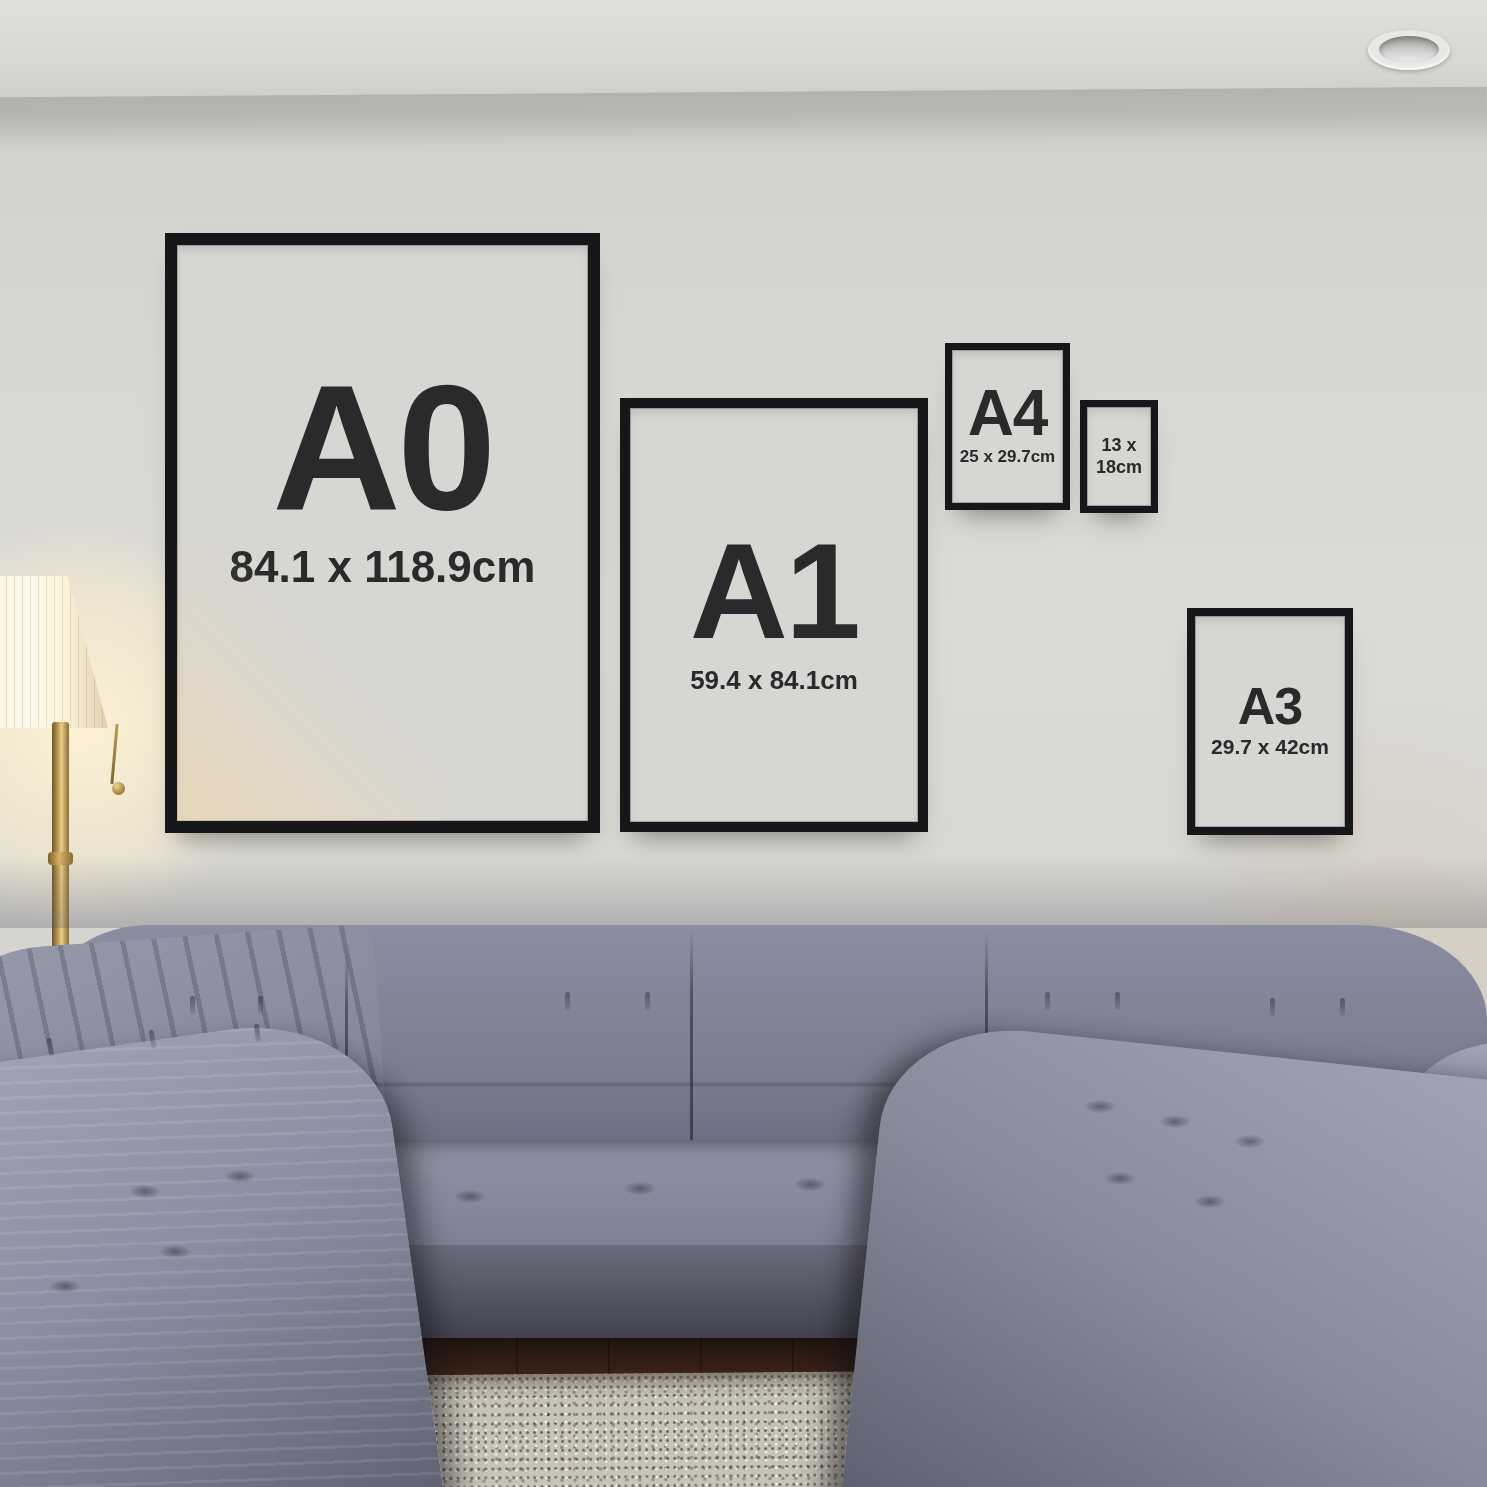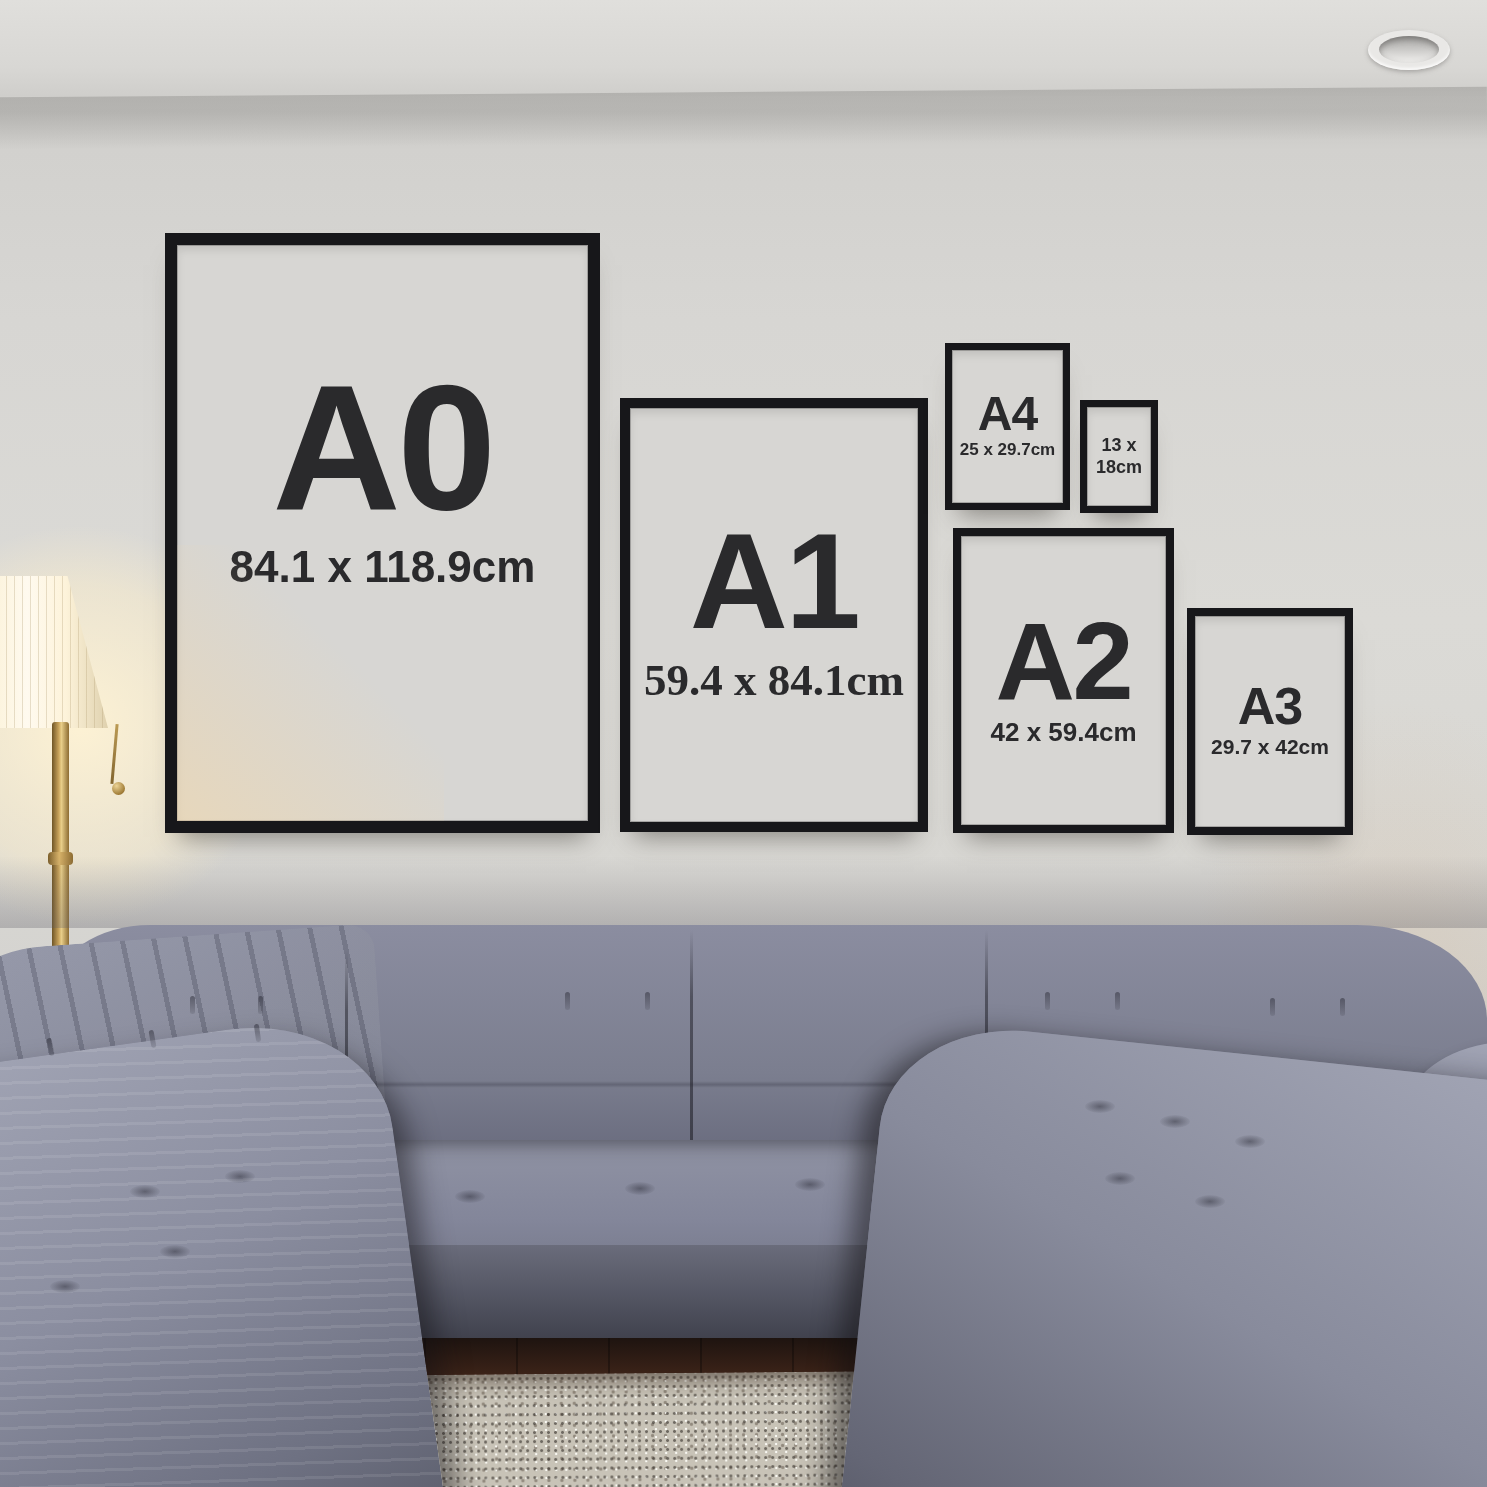--- a/index.html
+++ b/index.html
@@ -51,23 +51,23 @@
   .size-label{font-weight:bold;color:var(--text-black,#2a2a2c);line-height:0.8;letter-spacing:-0.02em;}
   .size-dims{font-weight:bold;color:var(--text-black,#2a2a2c);line-height:1;white-space:nowrap;}
   .frame-a0{left:165px;top:233px;width:435px;height:600px;padding:12px;}
   .frame-a0 .poster-text{transform:translateY(-50px);text-align:right;}
   .frame-a0 .size-label{font-size:178px;}
   .frame-a0 .size-dims{font-size:44px;margin-top:26px;}
   .frame-a0 .poster::after{content:'';position:absolute;left:0;bottom:0;width:65%;height:48%;
     background:linear-gradient(45deg,rgba(244,216,168,0.55),rgba(244,216,168,0) 62%);}
   .frame-a1{left:620px;top:398px;width:308px;height:434px;padding:10px;}
   .frame-a1 .size-label{font-size:136px;}
-  .frame-a1 .size-dims{font-size:45px;margin-top:22px;font-family:Liberation Serif, serif;}
+  .frame-a1 .size-dims{font-size:26px;margin-top:22px;}
   .frame-a4{left:945px;top:343px;width:125px;height:167px;padding:7px;}
-  .frame-a4 .size-label{font-size:48px;}
+  .frame-a4 .size-label{font-size:64px;}
   .frame-a4 .size-dims{font-size:17px;margin-top:8px;}
   .frame-s13{left:1080px;top:400px;width:78px;height:113px;padding:7px;}
   .frame-s13 .size-dims{font-size:18px;margin-top:0;line-height:1.2;text-align:center;}
   .frame-a2{left:953px;top:528px;width:221px;height:305px;padding:8px;}
   .frame-a2 .size-label{font-size:110px;}
   .frame-a2 .size-dims{font-size:26px;margin-top:14px;}
   .frame-a3{left:1187px;top:608px;width:166px;height:227px;padding:8px;}
   .frame-a3 .size-label{font-size:52px;}
   .frame-a3 .size-dims{font-size:21px;margin-top:8px;}
   
@@ -189,28 +189,20 @@
     <div class="poster">
       <div class="poster-text">
         <div class="size-dims">
           <span>13 x</span><br>
           <span>18cm</span>
         </div>
       </div>
     </div>
   </div>
 
-  <div class="frame frame-a2">
-    <div class="poster">
-      <div class="poster-text">
-        <div class="size-label">A2</div>
-        <div class="size-dims">42 x 59.4cm</div>
-      </div>
-    </div>
-  </div>
 
   <div class="frame frame-a3">
     <div class="poster">
       <div class="poster-text">
         <div class="size-label">A3</div>
         <div class="size-dims">29.7 x 42cm</div>
       </div>
     </div>
   </div>
 

